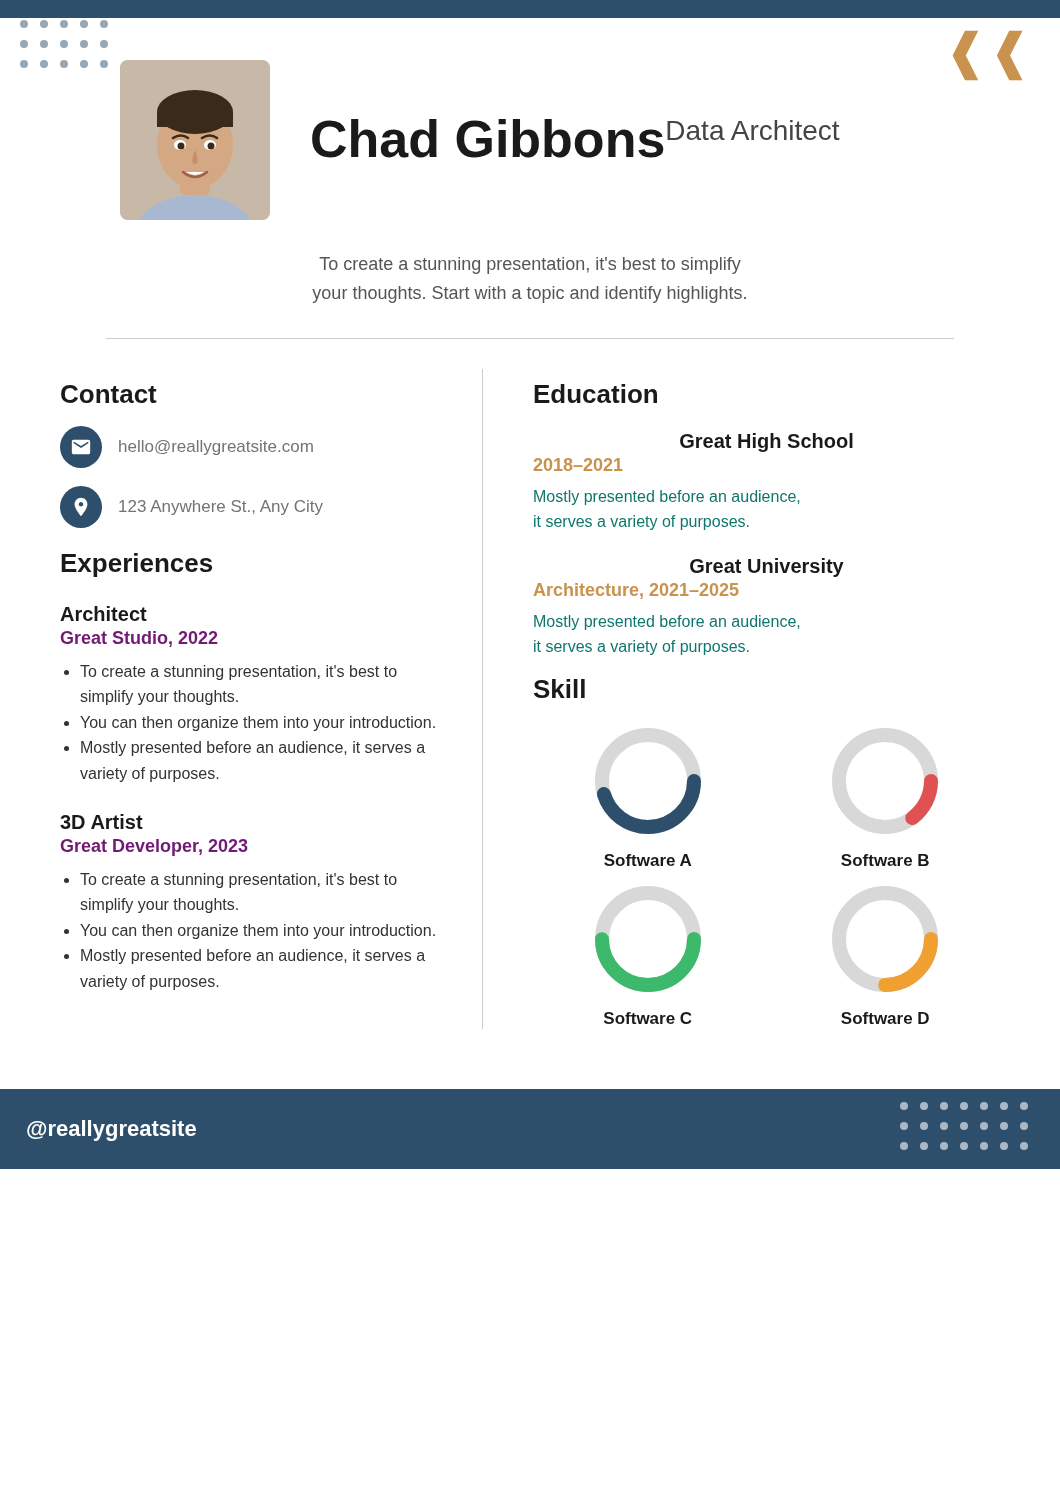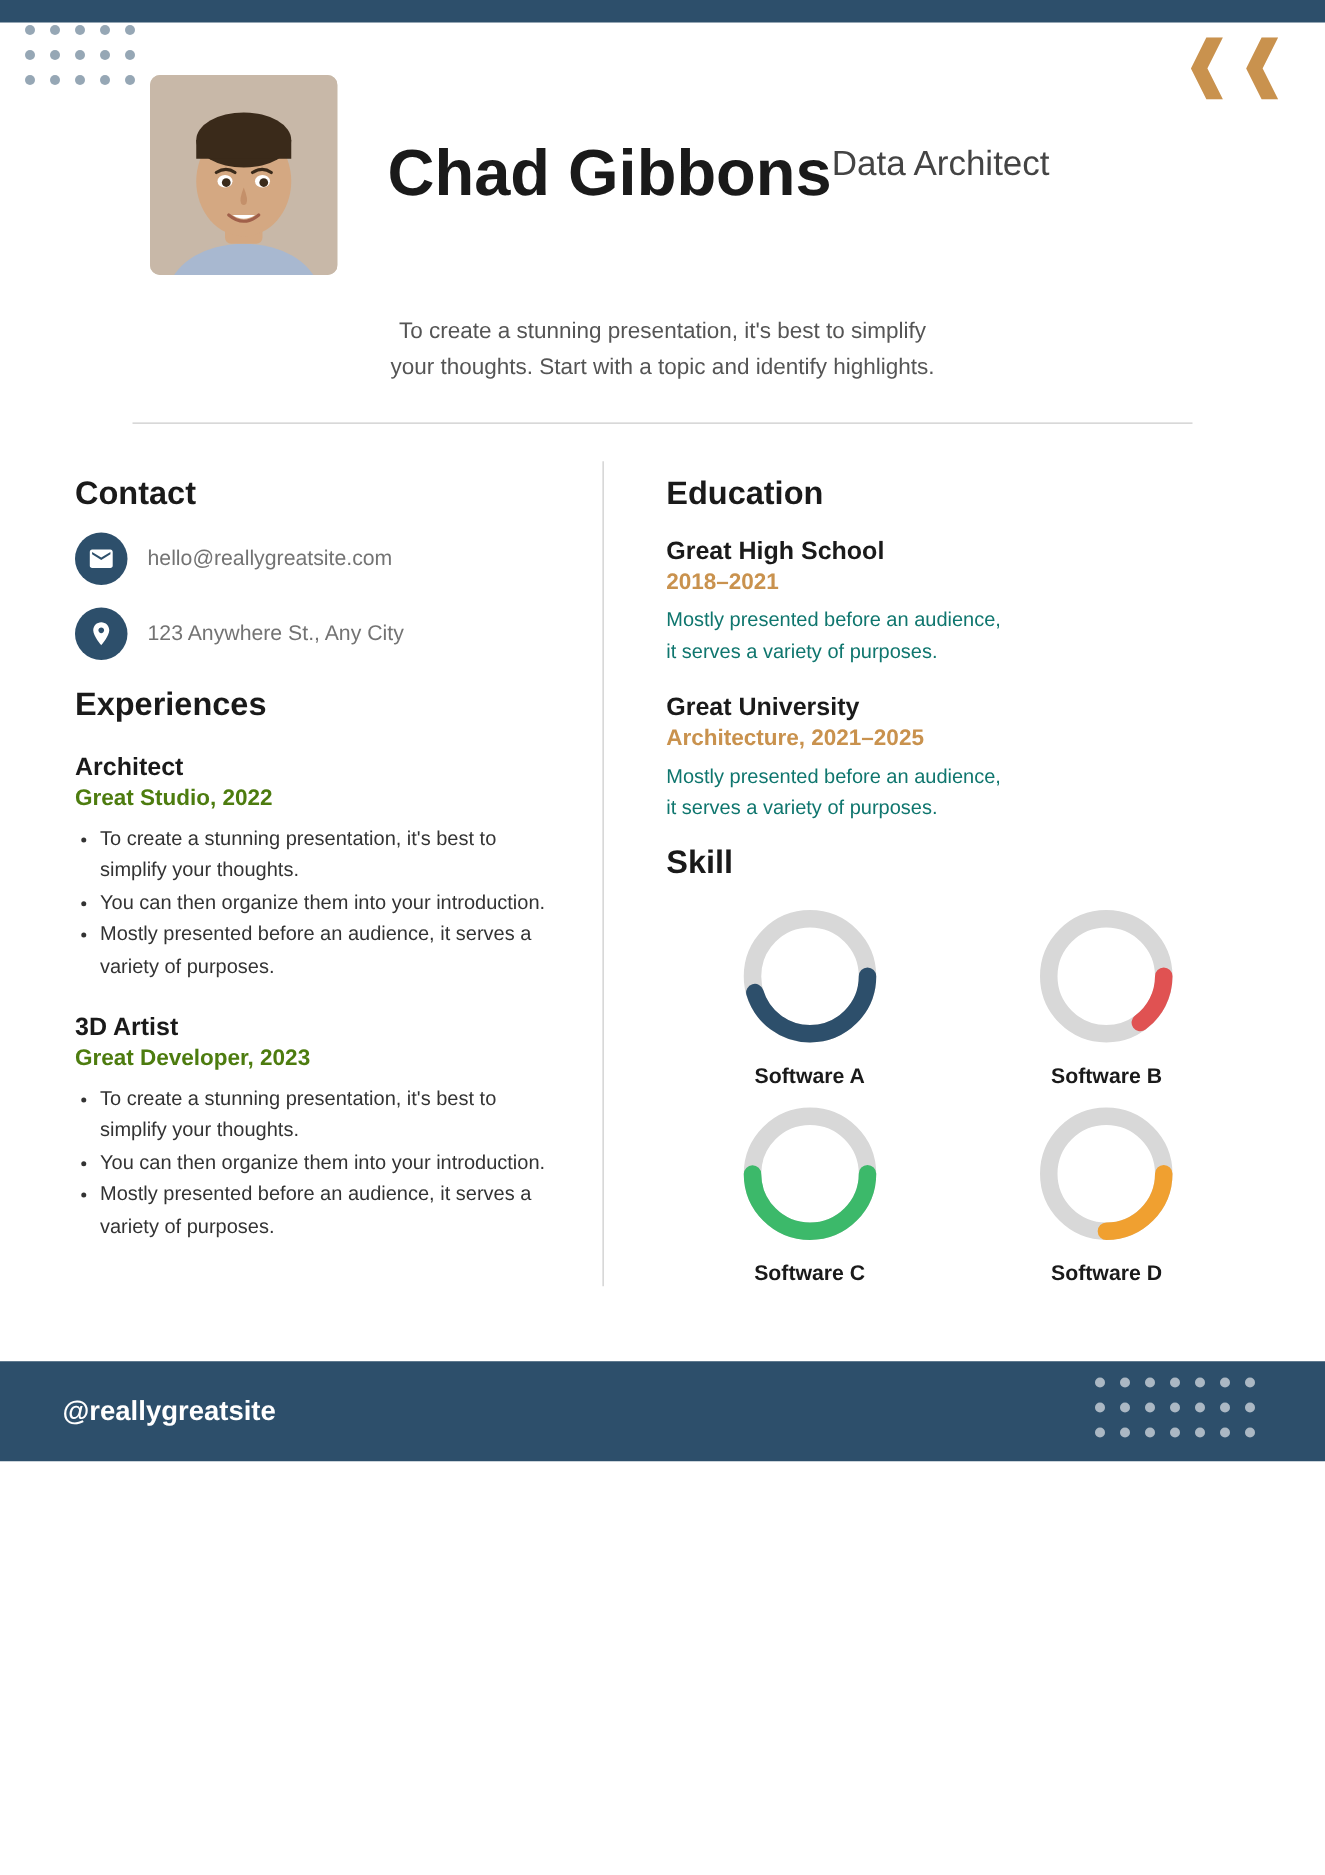--- a/index.html
+++ b/index.html
@@ -178,40 +178,41 @@
       font-size: 20px;
       font-weight: 800;
       color: #1a1a1a;
       margin-top: 24px;
       margin-bottom: 2px;
     }
 
     .exp-sub {
       font-size: 18px;
       font-weight: 700;
-      color: #4d7c0f;
+      color: #701a75;
       margin-bottom: 10px;
     }
 
     .exp-list {
       list-style: disc;
       padding-left: 20px;
       color: #333;
       font-size: 16px;
       line-height: 1.6;
       margin-bottom: 8px;
     }
 
     
     .edu-title {
       font-size: 20px;
       font-weight: 800;
       color: #1a1a1a;
       margin-top: 20px;
       margin-bottom: 2px;
+      text-align: center;
     }
 
     .edu-sub {
       font-size: 18px;
       font-weight: 700;
       color: #c9924e;
       margin-bottom: 8px;
     }
 
     .edu-desc {
@@ -251,21 +252,21 @@
     
     .bottom-bar {
       background: #2d4f6b;
       position: absolute;
       bottom: 0;
       left: 0;
       width: 100%;
       height: 80px;
       display: flex;
       align-items: center;
-      padding: 0 50px;
+      padding: 0 26px;
       justify-content: space-between;
     }
 
     .footer-handle {
       color: white;
       font-size: 22px;
       font-weight: 700;
     }
 
     

